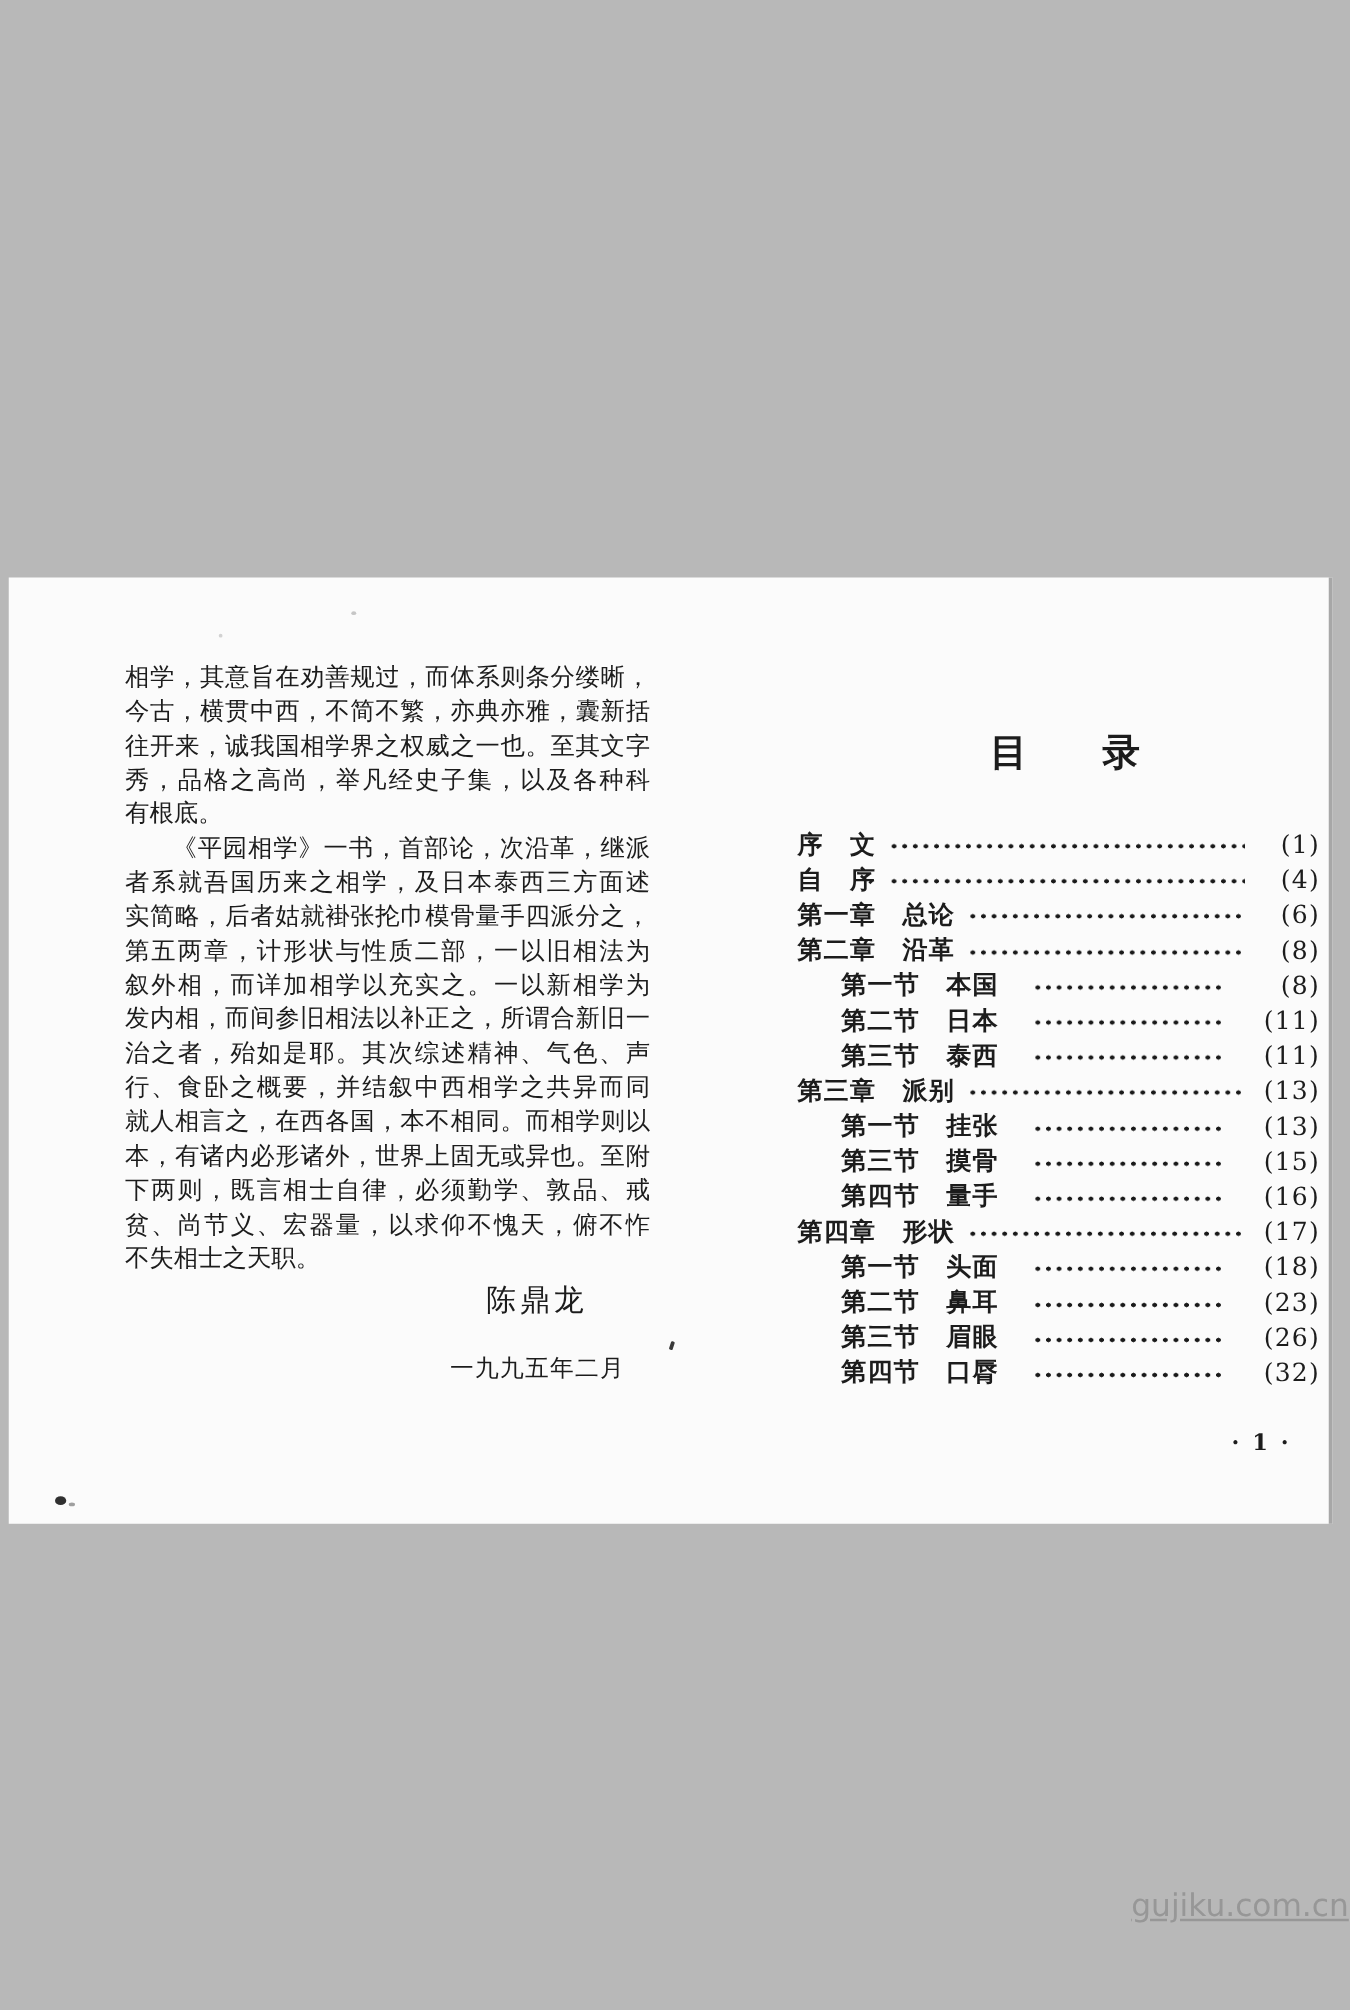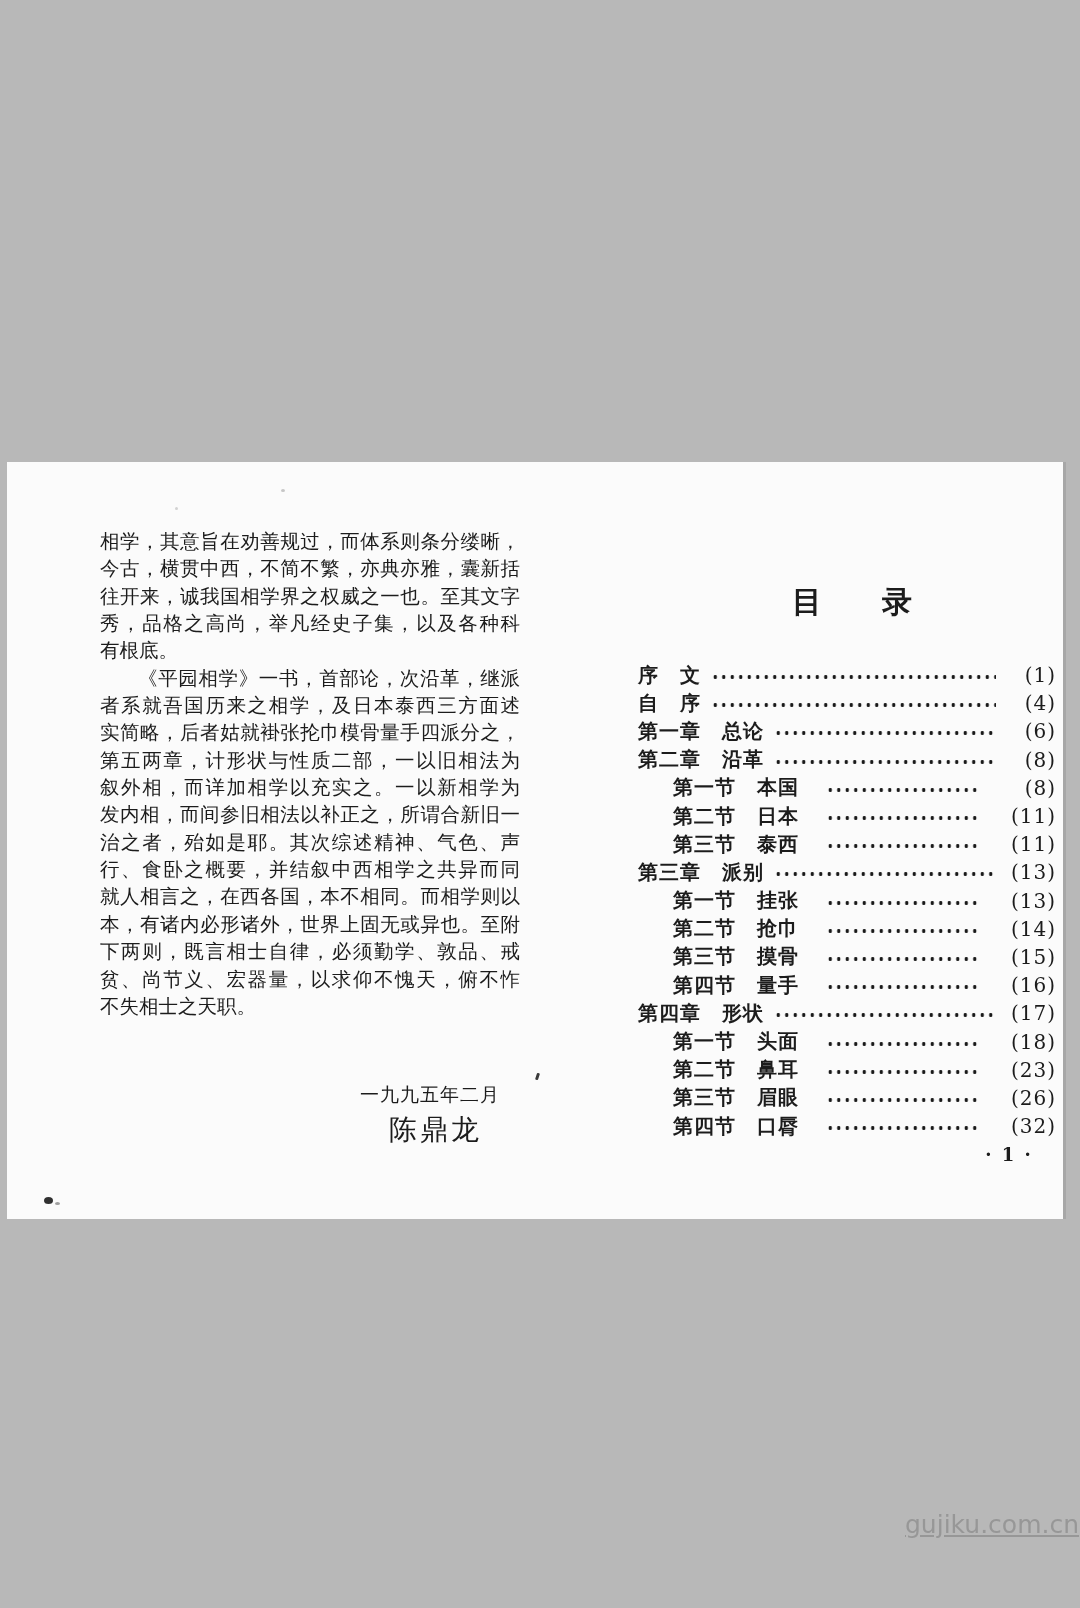--- a/index.html
+++ b/index.html
@@ -26,22 +26,22 @@
     font-size:19.5px;line-height:27.35px;
   }
   .p-line{
     height:27.35px;overflow:hidden;white-space:nowrap;
     text-align:justify;text-align-last:justify;
     white-space:normal;
   }
   .p-line.short{text-align:center;text-align-last:left;}
   .p-line.indent{padding-left:38px;}
   .signature{
-    position:absolute;left:389px;top:1111px;
-    font-size:28px;letter-spacing:3px;
+    position:absolute;left:389px;top:1024px;
+    font-size:24px;letter-spacing:3px;
   }
   .sign-date{
     position:absolute;left:360px;top:1082px;
     font-size:19px;letter-spacing:1px;
   }
   
   .toc-title{
     position:absolute;left:792px;top:582px;
     font-family:Liberation Sans, sans-serif;font-weight:bold;
     font-size:30px;white-space:pre;
@@ -153,25 +153,20 @@
         <span class="toc-label">第三章　派别</span>
         <span class="toc-dots"></span>
         <span class="toc-page">(13)</span>
       </div>
       <div class="toc-row section">
         <span class="toc-label">第一节　挂张</span>
         <span class="toc-dots"></span>
         <span class="toc-page">(13)</span>
       </div>
       <div class="toc-row section">
-        <span class="toc-label">第二节　抢巾</span>
-        <span class="toc-dots"></span>
-        <span class="toc-page">(14)</span>
-      </div>
-      <div class="toc-row section">
         <span class="toc-label">第三节　摸骨</span>
         <span class="toc-dots"></span>
         <span class="toc-page">(15)</span>
       </div>
       <div class="toc-row section">
         <span class="toc-label">第四节　量手</span>
         <span class="toc-dots"></span>
         <span class="toc-page">(16)</span>
       </div>
       <div class="toc-row">

